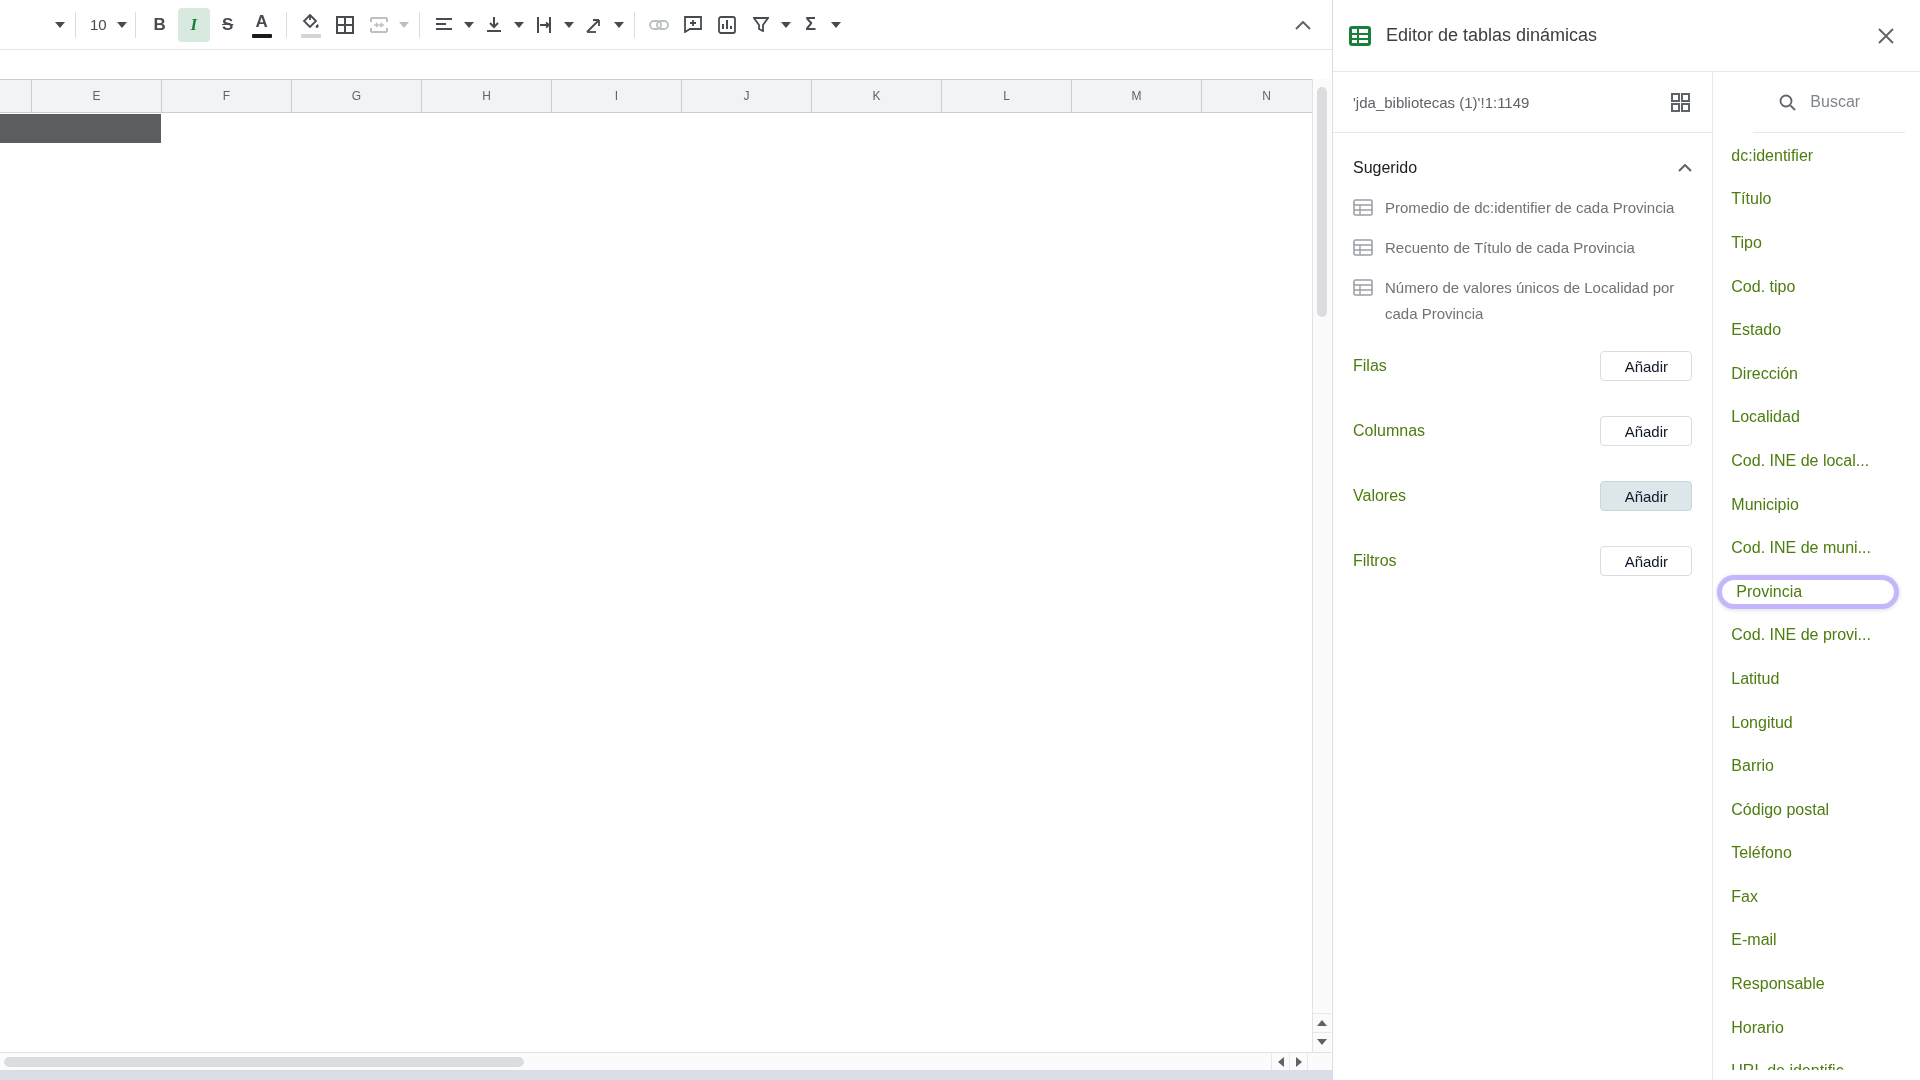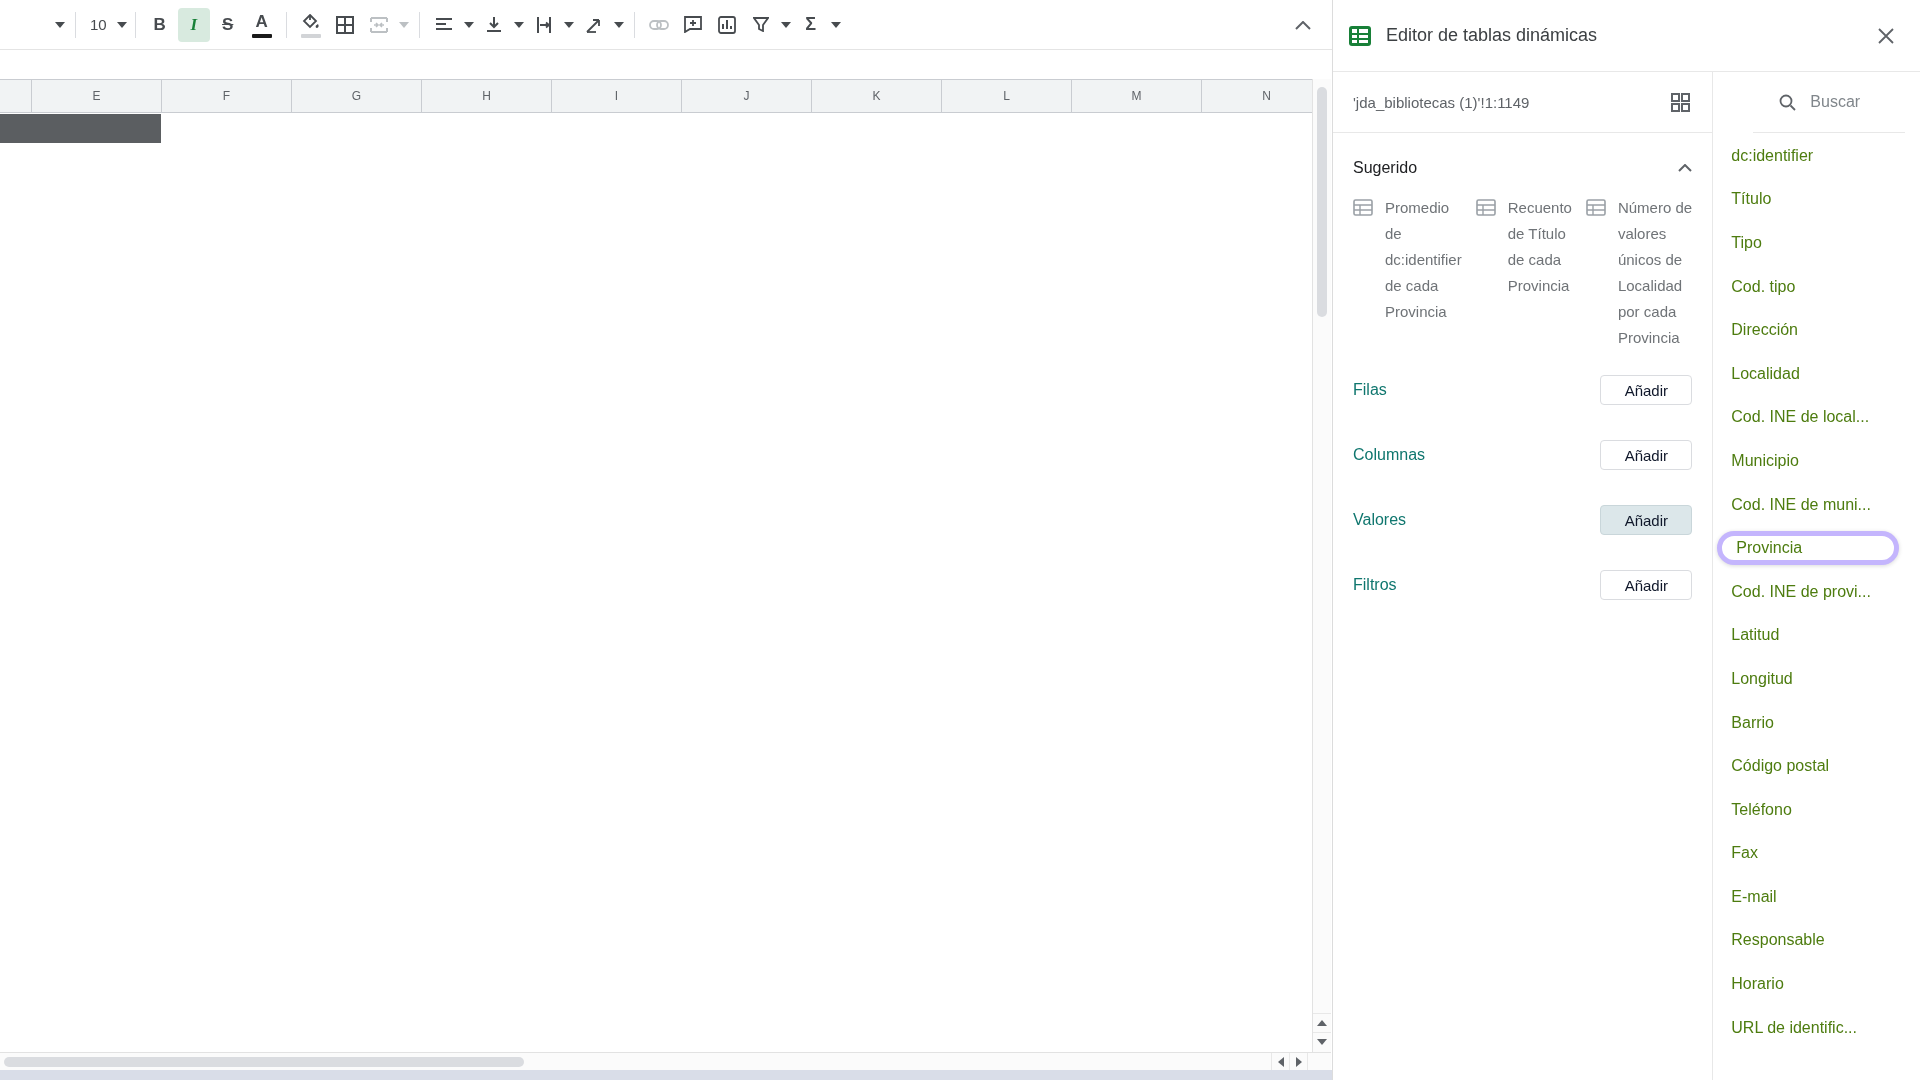--- a/index.html
+++ b/index.html
@@ -59,28 +59,28 @@
   #panel-body { display:flex; height:1008px; }
   #panel-left { width:380px; }
   #panel-right { width:208px; border-left:1px solid #e8e8e8; position:relative;padding-left:40px; }
 
   #range-row { height:61px; display:flex; align-items:center; padding:0 22px 0 20px;
     border-bottom:1px solid #e8e8e8; }
   #range-text { font-size:15px; color:#5f6368; flex:1; white-space:nowrap; }
 
   #suggested-header { margin:26px 20px 0 20px; display:flex; align-items:center; }
   #suggested-title { font-size:16px; font-weight:500; color:#202124; flex:1; }
-  #suggestions { margin:18px 20px 0 20px; display:flex; flex-direction:row; gap:14px; }
+  #suggestions { margin:18px 20px 0 20px; display:flex; flex-direction:column; gap:14px; }
   .sug-item { display:flex; gap:12px; font-size:15px; line-height:26px; color:#6f7377; }
   .sug-item .sug-icon { flex:0 0 auto; margin-top:4px; }
   .sug-text { max-width:300px; }
 
   #sections { margin:24px 20px 0 20px; }
   .section-row { height:30px; display:flex; align-items:center; margin-bottom:35px; }
-  .section-label { flex:1; font-size:16px; font-weight:500; color:#0f766e; }
+  .section-label { flex:1; font-size:16px; font-weight:500; color:#4d7c0f; }
   .add-btn { width:92px; height:30px; border:1px solid #dadce0; border-radius:4px;
     background:#fff; color:#0f172a; font-size:15px; font-weight:500;
     display:flex; align-items:center; justify-content:center; }
   .add-btn.highlight { background:#dce7ea; border-color:#c9d6da; }
 
   #search-row { height:61px; display:flex; align-items:center; gap:14px; padding-left:26px;
     border-bottom:1px solid #e8e8e8; margin-right:15px; }
   #search-placeholder { font-size:16px; color:#80868b; }
   #field-list { position:absolute; left:0; top:62px; width:193px; height:936px; overflow:hidden; }
   .field-item { height:43.6px; display:flex; align-items:center; padding-left:18px;
@@ -360,20 +360,21 @@
             <circle cx="7" cy="7" r="5.5" fill="none" stroke="#5f6368" stroke-width="1.8"></circle>
             <path d="M11.5 11.5 L16 16" stroke="#5f6368" stroke-width="1.8"></path>
           </svg>
           <span id="search-placeholder">Buscar</span>
         </div>
         <div id="field-list">
             <div class="field-item">dc:identifier</div>
             <div class="field-item">Título</div>
             <div class="field-item">Tipo</div>
             <div class="field-item">Cod. tipo</div>
+            <div class="field-item">Estado</div>
             <div class="field-item">Dirección</div>
             <div class="field-item">Localidad</div>
             <div class="field-item">Cod. INE de local...</div>
             <div class="field-item">Municipio</div>
             <div class="field-item">Cod. INE de muni...</div>
             <div class="field-item pill">Provincia</div>
             <div class="field-item">Cod. INE de provi...</div>
             <div class="field-item">Latitud</div>
             <div class="field-item">Longitud</div>
             <div class="field-item">Barrio</div>

